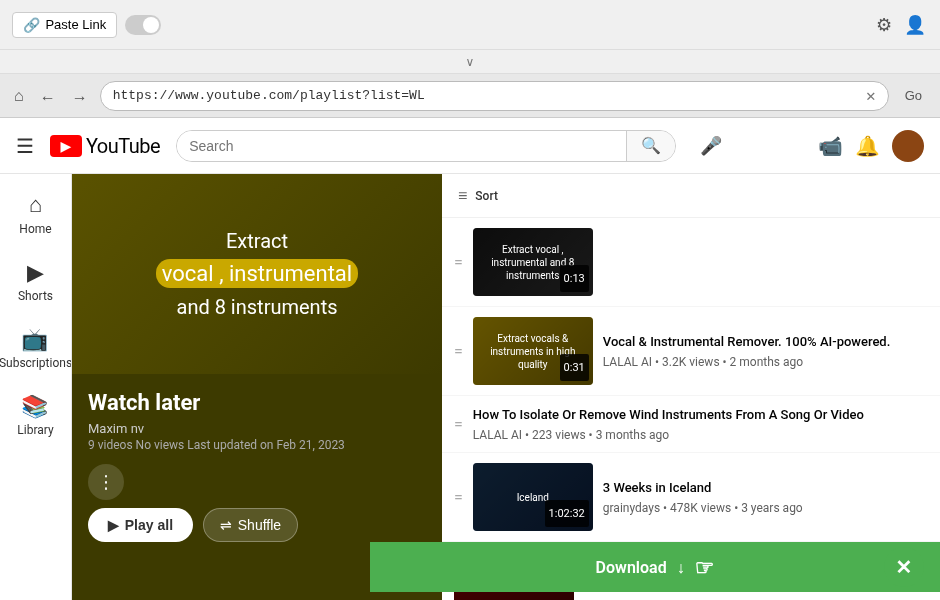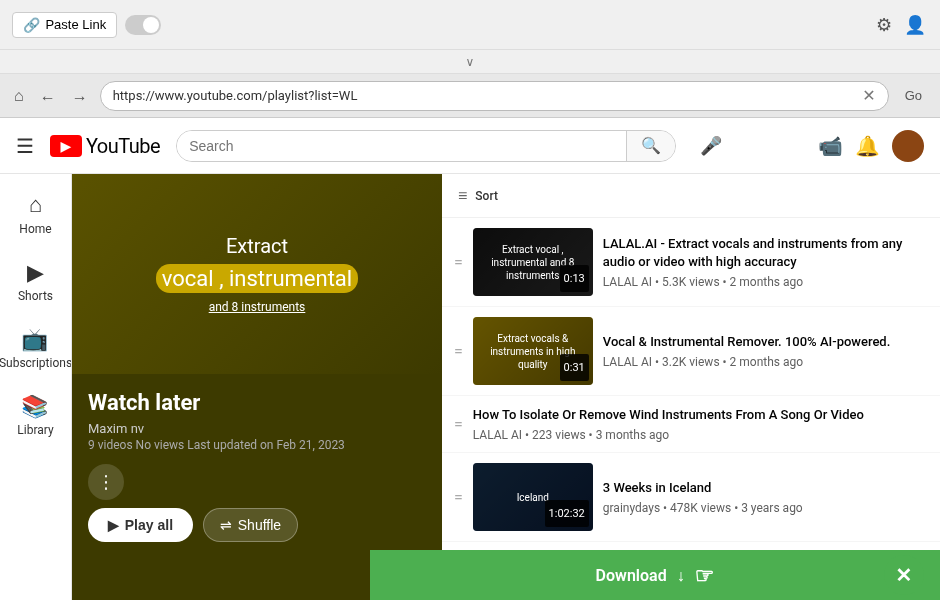--- a/index.html
+++ b/index.html
@@ -70,20 +70,21 @@
       background: #fff;
       border: 1px solid #bbb;
       border-radius: 20px;
       height: 30px;
       display: flex;
       align-items: center;
       padding: 0 12px;
       font-size: 13px;
       color: #333;
       gap: 24px;
+      font-family: Liberation Mono, monospace;
     }
     .address-text { flex: 1; }
     .clear-btn { cursor: pointer; color: #777; font-size: 16px; }
     .go-btn {
       background: transparent;
       border: none;
       font-size: 13px;
       color: #555;
       cursor: pointer;
       padding: 4px 8px;
@@ -359,21 +360,21 @@
     
     .thumb-1 { background: linear-gradient(135deg, #1a1a1a 0%, #333 100%); }
     .thumb-2 { background: linear-gradient(135deg, #c9a800 0%, #8a7300 100%); }
     .thumb-3 { background: linear-gradient(135deg, #2d5a27 0%, #1a3a16 100%); }
     .thumb-4 { background: linear-gradient(135deg, #1a3a5c 0%, #0d2040 100%); }
     .thumb-5 { background: linear-gradient(135deg, #8b0000 0%, #500 100%); }
 
     
     .download-bar {
       position: absolute;
-      bottom: 0;
+      bottom: 8px;
       left: 370px;
       right: 0;
       background: #4caf50;
       height: 50px;
       display: flex;
       align-items: center;
       justify-content: center;
       gap: 10px;
       font-size: 16px;
       color: #fff;
@@ -475,21 +476,21 @@
 
   <div class="content">
 
     <div class="playlist-panel">
       <div class="playlist-thumbnail">
         <div class="playlist-thumb-content">
           <div style="font-size:20px; margin-bottom:4px;">Extract</div>
           <div style="margin-bottom:4px;">
             <span class="highlight-yellow">vocal , instrumental</span>
           </div>
-          <div style="font-size:12px;text-decoration:underline;">and 8 instruments</div>
+          <div style="font-size:20px;">and 8 instruments</div>
         </div>
       </div>
       <div class="playlist-info">
         <div class="playlist-title">Watch later</div>
         <div class="playlist-meta" style="color:#ccc; font-size:13px; margin-bottom:2px;">Maxim nv</div>
         <div class="playlist-meta">9 videos  No views  Last updated on Feb 21, 2023</div>
         <div style="margin-top: 10px;">
           <button class="playlist-more-btn">⋮</button>
         </div>
         <div class="playlist-actions">
@@ -511,24 +512,20 @@
         <span class="sort-label">Sort</span>
       </div>
 
       <div id="video-items-container">
           <div class="video-item">
     <span class="drag-handle">=</span>
     <div class="video-thumb thumb-1">
       <div class="video-thumb-inner thumb-text-lalal">Extract vocal , instrumental and 8 instruments</div>
       <div class="thumb-duration">0:13</div>
     </div>
-    <div class="video-info">
-      <div class="video-title">LALAL.AI - Extract vocals and instruments from any audio or video with high accuracy</div>
-      <div class="video-meta">LALAL AI • 5.3K views • 2 months ago</div>
-    </div>
   </div>
           <div class="video-item">
     <span class="drag-handle">=</span>
     <div class="video-thumb thumb-2">
       <div class="video-thumb-inner thumb-text-lalal">Extract vocals &amp; instruments in high quality</div>
       <div class="thumb-duration">0:31</div>
     </div>
     <div class="video-info">
       <div class="video-title">Vocal &amp; Instrumental Remover. 100% AI-powered.</div>
       <div class="video-meta">LALAL AI • 3.2K views • 2 months ago</div>

